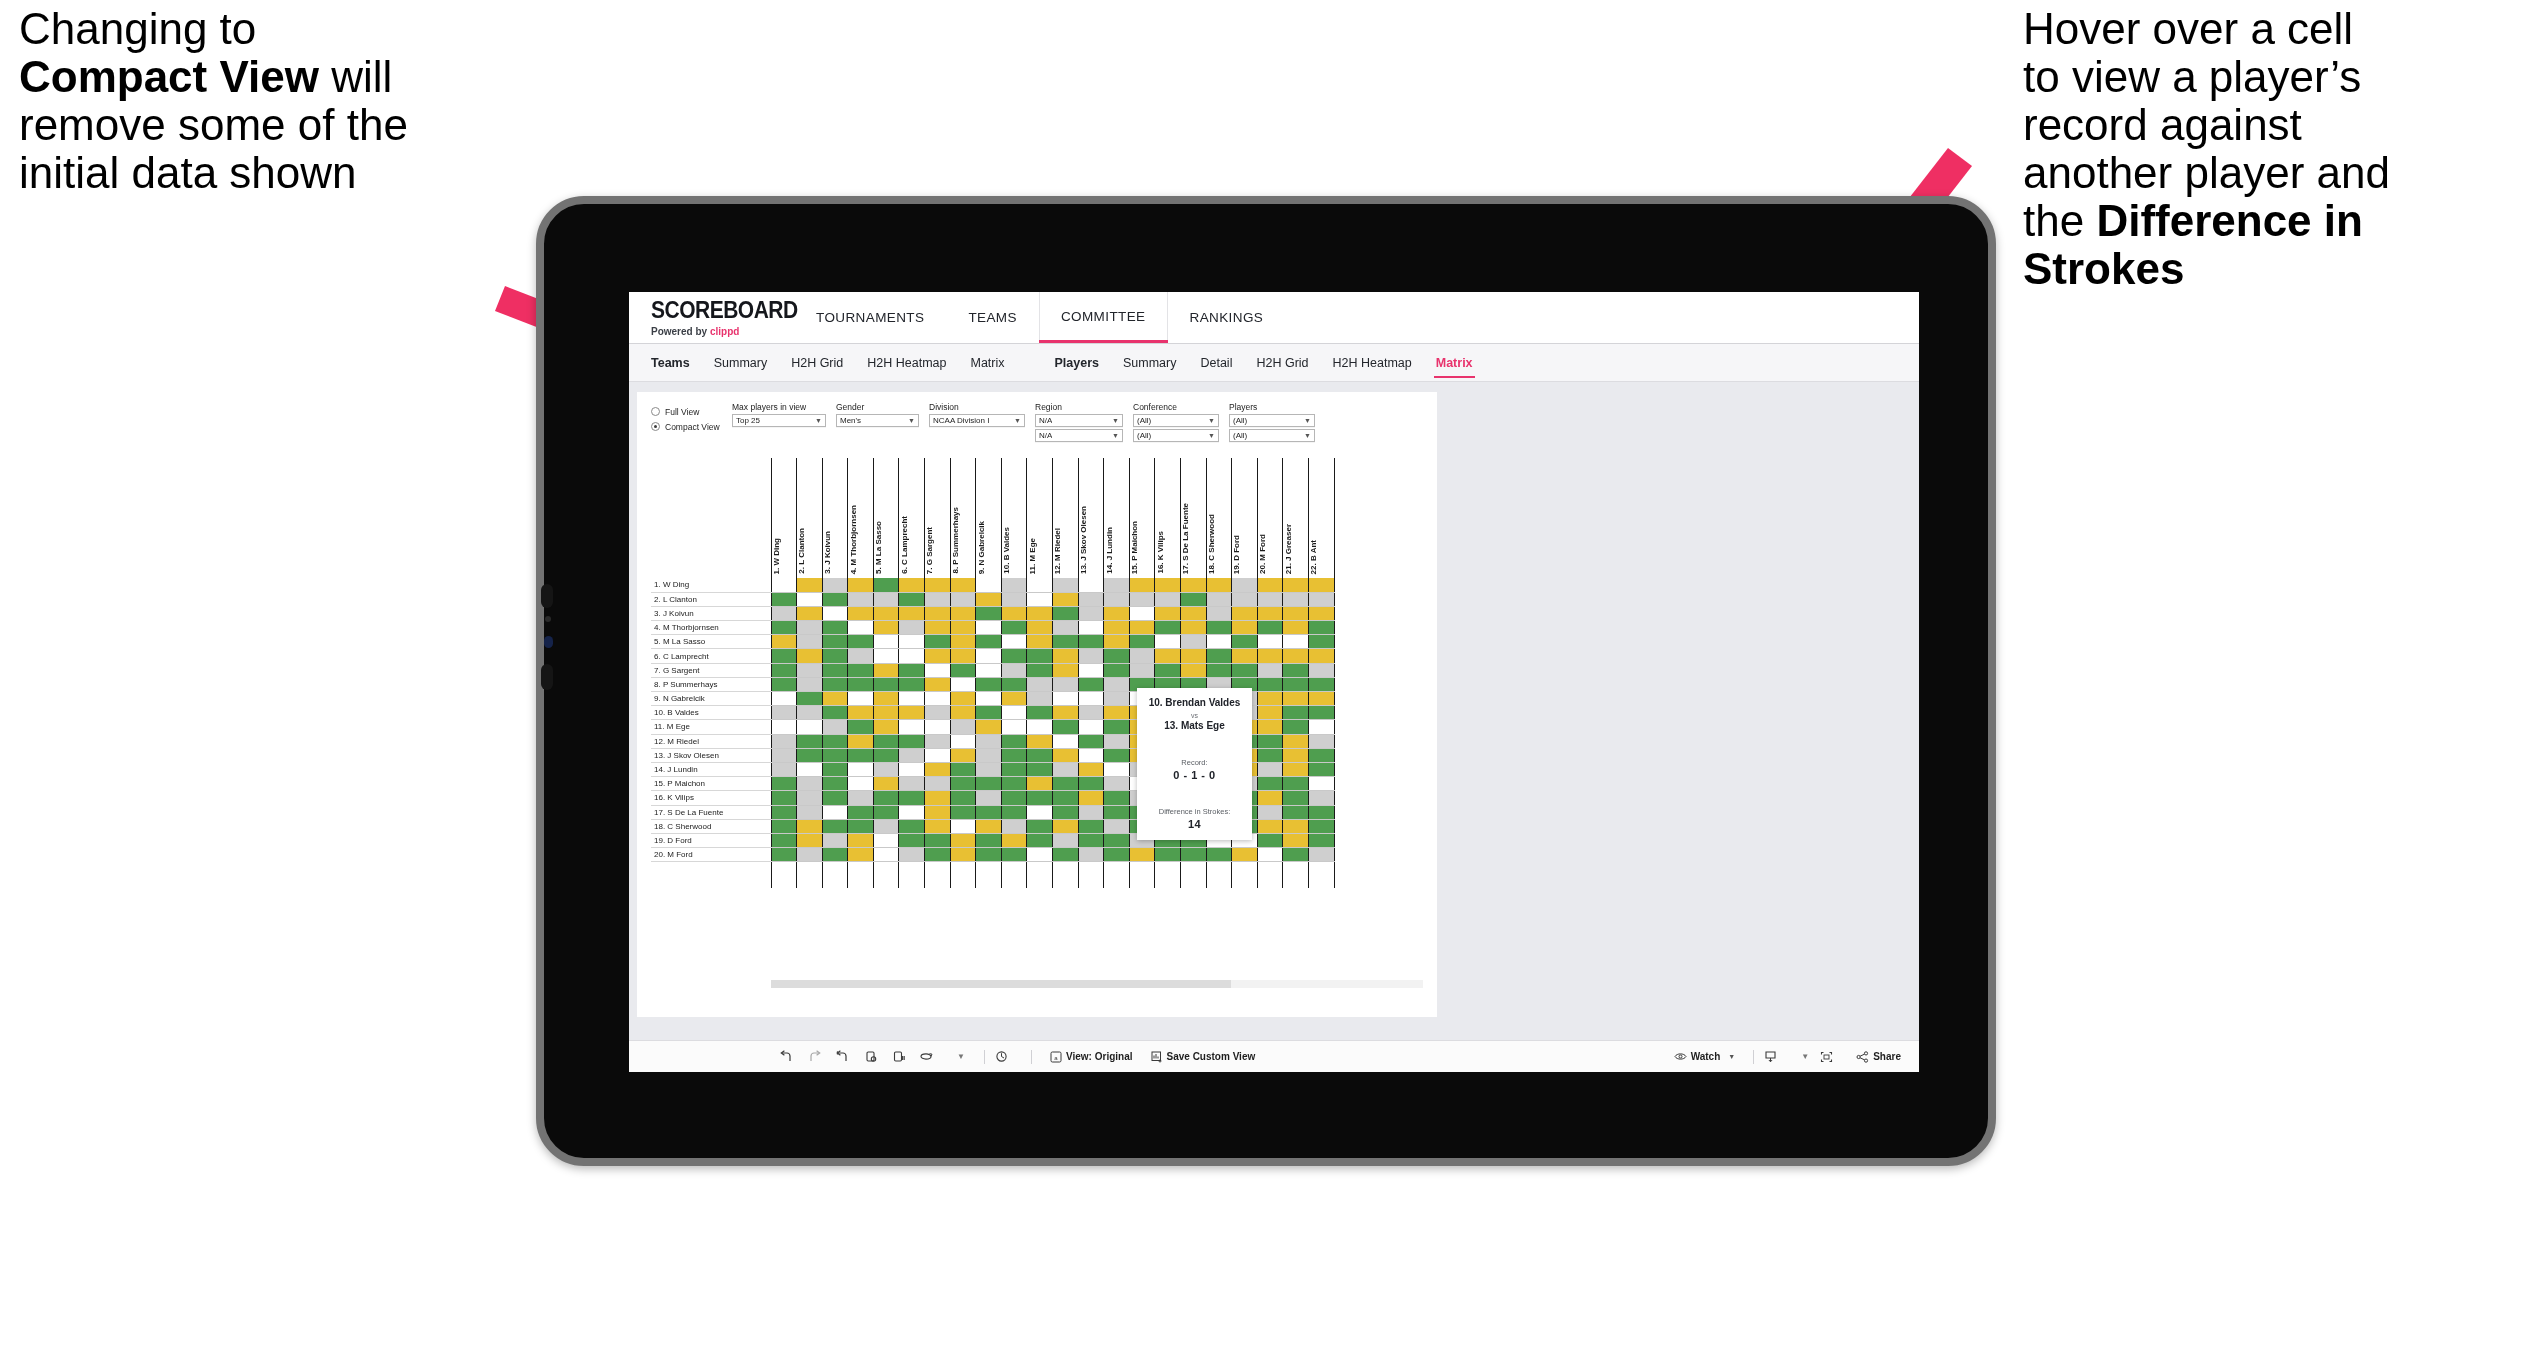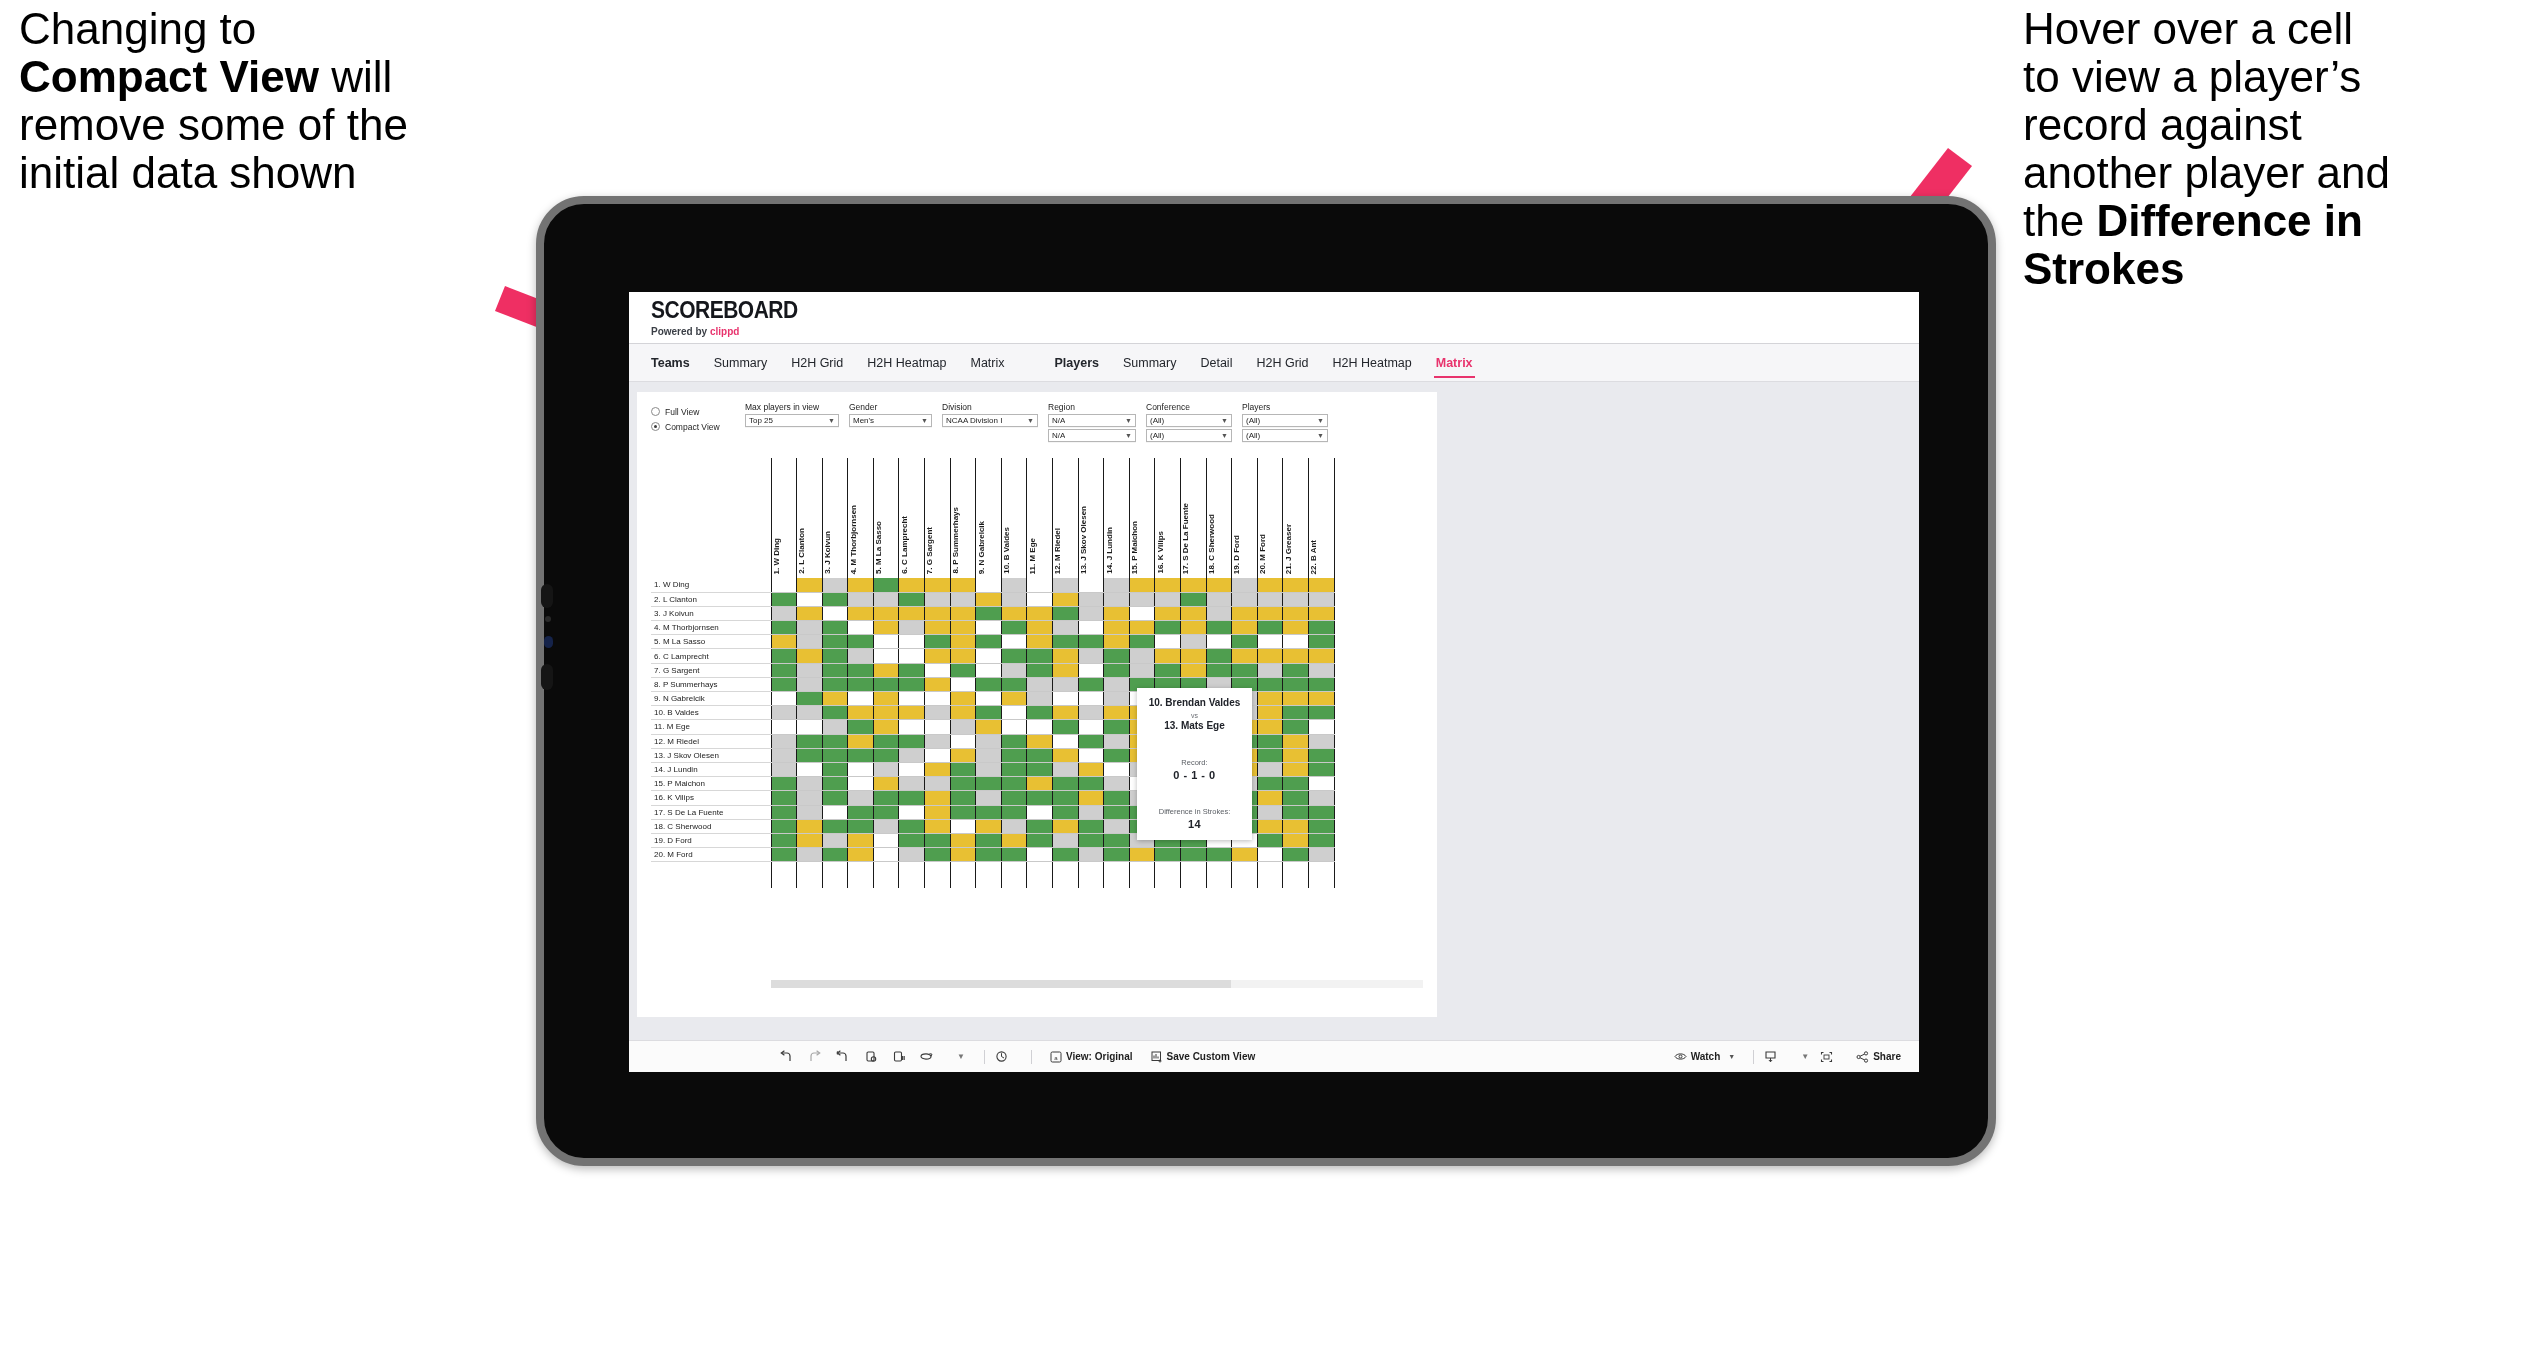--- a/index.html
+++ b/index.html
@@ -105,21 +105,21 @@
   
   #workspace { position: relative; height: 690px; background:#e9eaee; padding: 10px 0 0 8px;}
   #sheet {
     position: relative;
     width: 800px; height: 625px;
     background: #fff;
     overflow: hidden;
   }
 
   
-  #filters { display: flex; padding: 10px 0 0 14px; gap: 16px; align-items: flex-start;}
+  #filters { display: flex; padding: 10px 0 0 14px; gap: 3px; align-items: flex-start;}
   .radio-col { width: 78px; padding-top: 2px;}
   .radio-row { display:flex; align-items:center; gap:5px; height:15px; }
   .radio {
     width: 9px; height: 9px; border-radius: 50%;
     border: 1px solid #8a8a8a; background: #fff; display:inline-block;
     position: relative; flex: none;
   }
   .radio.on::after {
     content:""; position:absolute; left:2px; top:2px; width:3px; height:3px;
     border-radius:50%; background:#3c3c3c;
@@ -235,20 +235,34 @@
     <div class="tab-btn" id="btn3"></div>
     <div class="tab-btn" id="btn4"></div>
 
     <div id="screen">
 
       <div id="topnav">
         <div id="brand">
           <div id="brand-title">SCOREBOARD</div>
           <div id="brand-sub"><span>Powered by </span><span class="pink">clippd</span></div>
         </div>
+        <div id="topnav-items" style="display:flex;">
+            <div class="topnav-item">
+              <span>TOURNAMENTS</span>
+            </div>
+            <div class="topnav-item">
+              <span>TEAMS</span>
+            </div>
+            <div class="topnav-item active">
+              <span>COMMITTEE</span>
+            </div>
+            <div class="topnav-item">
+              <span>RANKINGS</span>
+            </div>
+          </div>
       </div>
 
       <div id="subnav">
         <div class="subnav-group" id="subnav-left">
             <div class="subnav-item bold"><span>Teams</span></div>
             <div class="subnav-item"><span>Summary</span></div>
             <div class="subnav-item"><span>H2H Grid</span></div>
             <div class="subnav-item"><span>H2H Heatmap</span></div>
             <div class="subnav-item"><span>Matrix</span></div>
           </div>

